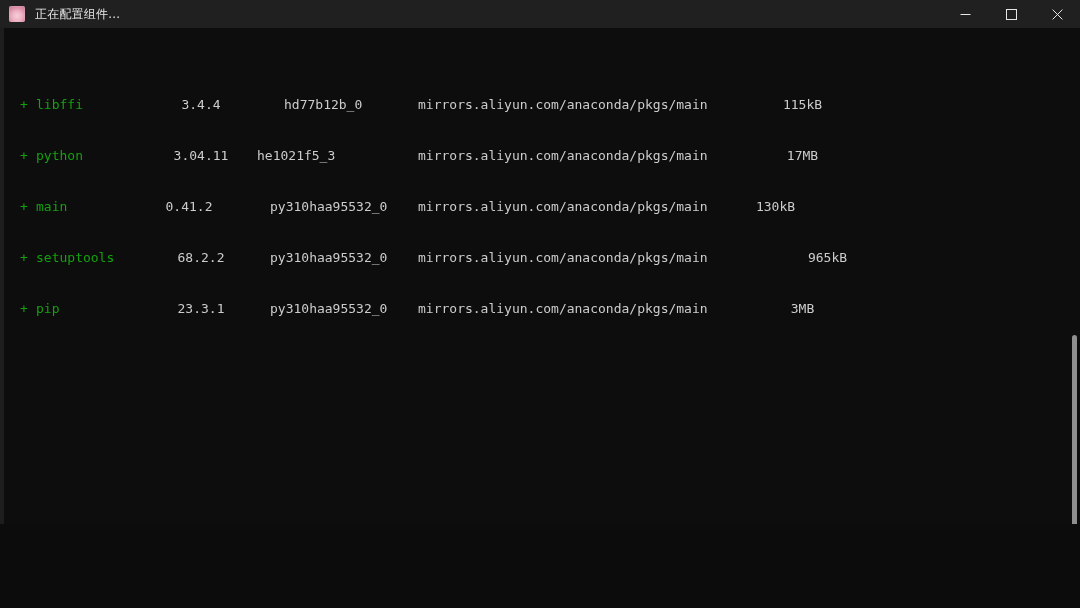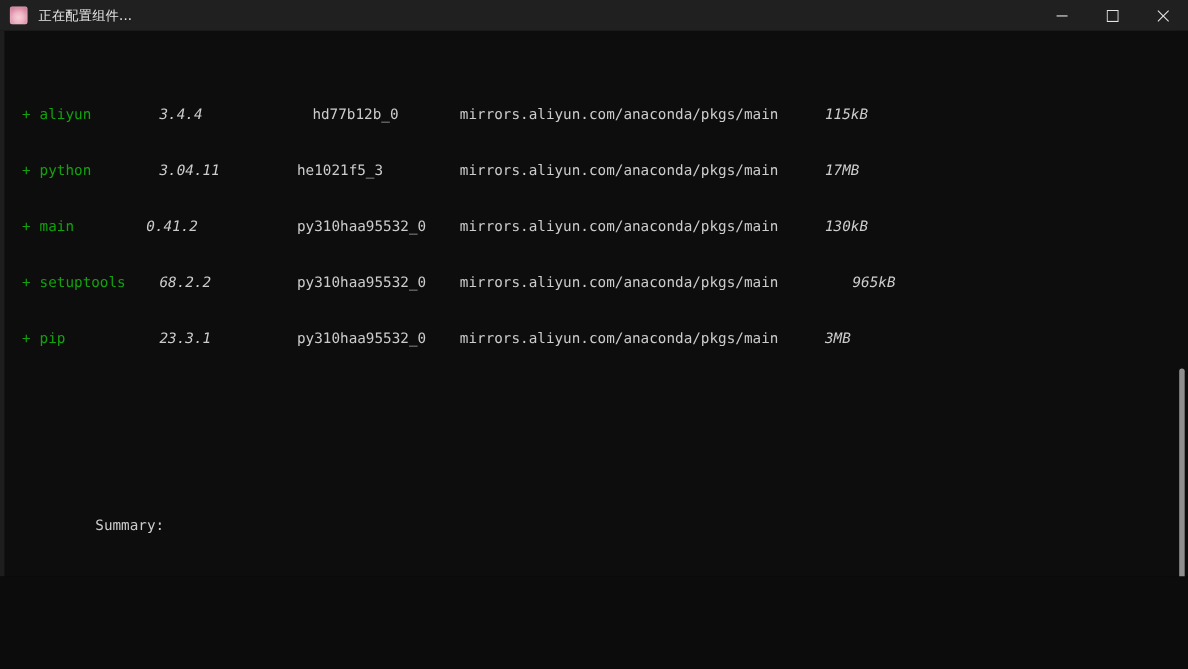--- a/index.html
+++ b/index.html
@@ -85,21 +85,21 @@
   }
   .row { height: 17px; position: relative; }
   .blank { height: 17px; }
 
   .c-green { color: #13a10e; }
   .c-white { color: #cccccc; }
 
   
   .tbl { position: relative; height: 17px; }
   .col { position: absolute; top: 0; }
-  .col.r { text-align: left; font-style: italic; }
+  .col.r { text-align: center; }
 
   
   .scrollbar-track {
     position: absolute;
     top: 0;
     right: 0;
     width: 12px;
     height: 580px;
     background: #0d0d0d;
   }
@@ -140,41 +140,41 @@
   </div>
 
   <div class="term">
     <div class="left-rail"></div>
 
     <div class="content">
 
       
       <div class="tbl row">
         <span class="col c-green" style="left:15px">+</span>
-        <span class="col c-green" style="left:31px">aliyun</span>
+        <span class="col c-green" style="left:31px">libffi</span>
         <span class="col c-white r" style="left:140px;width:112px">3.4.4</span>
         <span class="col c-white" style="left:279px">hd77b12b_0</span>
         <span class="col c-white" style="left:413px">mirrors.aliyun.com/anaconda/pkgs/main</span>
         <span class="col c-white r" style="left:745px;width:105px">115kB</span>
       </div>
       <div class="tbl row">
         <span class="col c-green" style="left:15px">+</span>
         <span class="col c-green" style="left:31px">python</span>
         <span class="col c-white r" style="left:140px;width:112px">3.04.11</span>
-        <span class="col c-white" style="left:265px">he1021f5_3</span>
+        <span class="col c-white" style="left:252px">he1021f5_3</span>
         <span class="col c-white" style="left:413px">mirrors.aliyun.com/anaconda/pkgs/main</span>
         <span class="col c-white r" style="left:745px;width:105px">17MB</span>
       </div>
       <div class="tbl row">
         <span class="col c-green" style="left:15px">+</span>
         <span class="col c-green" style="left:31px">main</span>
         <span class="col c-white r" style="left:128px;width:112px">0.41.2</span>
         <span class="col c-white" style="left:265px">py310haa95532_0</span>
         <span class="col c-white" style="left:413px">mirrors.aliyun.com/anaconda/pkgs/main</span>
-        <span class="col c-white r" style="left:745px;width:105px">130kB</span>
+        <span class="col c-white r" style="left:718px;width:105px">130kB</span>
       </div>
       <div class="tbl row">
         <span class="col c-green" style="left:15px">+</span>
         <span class="col c-green" style="left:31px">setuptools</span>
         <span class="col c-white r" style="left:140px;width:112px">68.2.2</span>
         <span class="col c-white" style="left:265px">py310haa95532_0</span>
         <span class="col c-white" style="left:413px">mirrors.aliyun.com/anaconda/pkgs/main</span>
         <span class="col c-white r" style="left:770px;width:105px">965kB</span>
       </div>
       <div class="tbl row">
@@ -182,23 +182,20 @@
         <span class="col c-green" style="left:31px">pip</span>
         <span class="col c-white r" style="left:140px;width:112px">23.3.1</span>
         <span class="col c-white" style="left:265px">py310haa95532_0</span>
         <span class="col c-white" style="left:413px">mirrors.aliyun.com/anaconda/pkgs/main</span>
         <span class="col c-white r" style="left:745px;width:105px">3MB</span>
       </div>
 
       <div class="blank"></div>
 
       
-      <div class="row">
-        <span style="padding-left:19px">Summary:</span>
-      </div>
       <div class="blank"></div>
       <div class="blank"></div>
       
 
       
       
 
       
       
 

